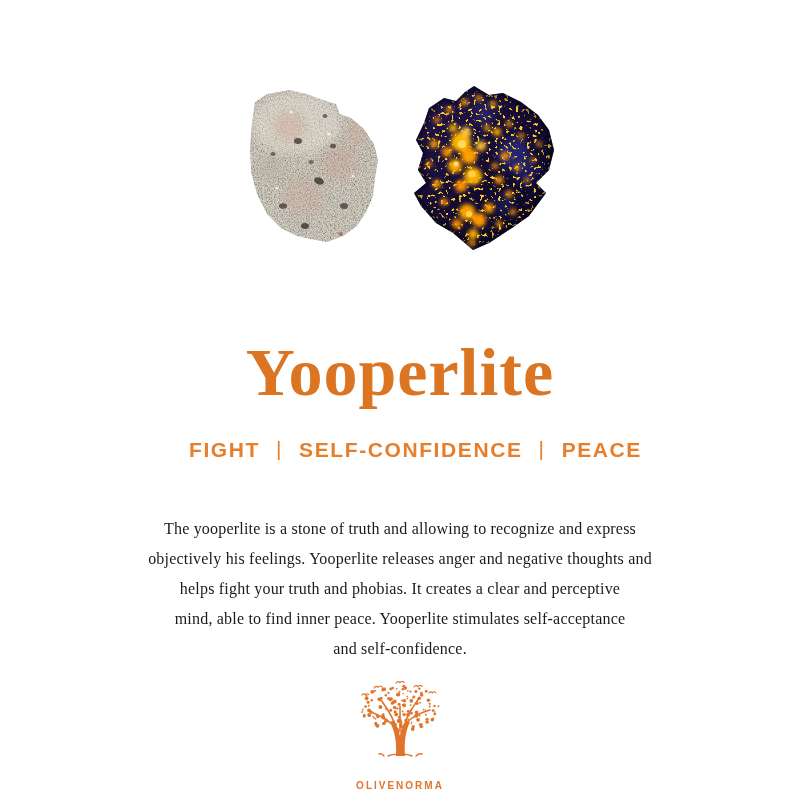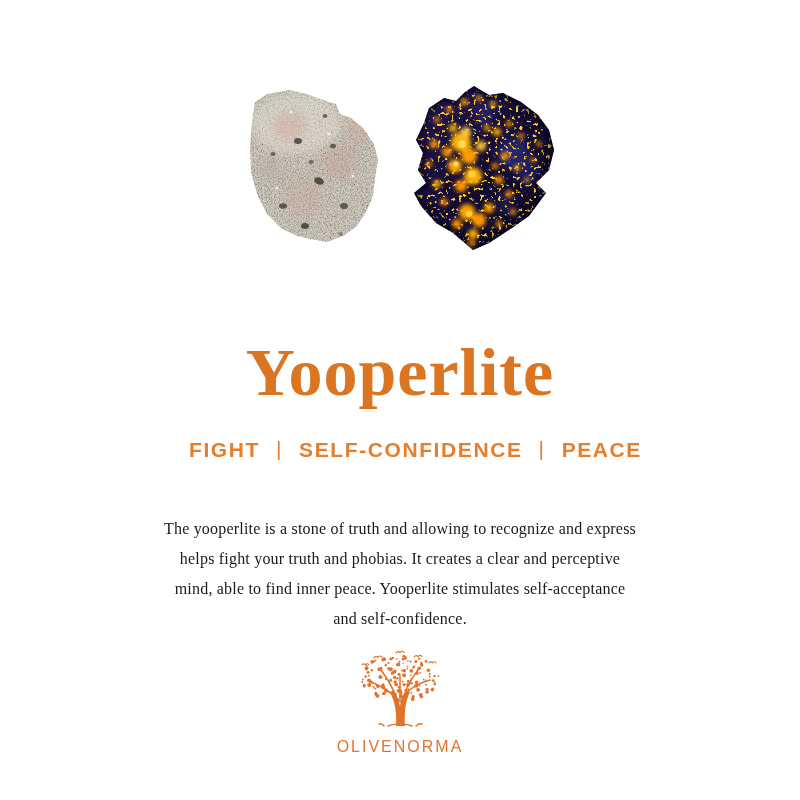--- a/index.html
+++ b/index.html
@@ -63,24 +63,24 @@
     color:var(--c-text);
     letter-spacing:0.2px;
     white-space:nowrap;
   }
   .logo{
     margin-top:16px;
     display:flex;flex-direction:column;align-items:center;
   }
   .logo-svg{color:var(--c-logo);}
   .brand-name{
-    margin-top:8px;
+    margin-top:20px;
     font-family:"Liberation Sans", sans-serif;
-    font-weight:normal;
-    font-size:16px;
+    font-weight:bold;
+    font-size:10px;
     letter-spacing:2px;
     color:var(--c-logo);
   }
 </style>
 </head>
 <body>
 
 <div class="card">
 
   <div class="rocks">
@@ -234,20 +234,21 @@
   <div class="subtitle">
     <span>FIGHT</span>
     <span class="sep">|</span>
     <span>SELF-CONFIDENCE</span>
     <span class="sep">|</span>
     <span>PEACE</span>
   </div>
 
   <div class="desc">
     <div>The yooperlite is a stone of truth and allowing to recognize and express</div>
+    <div>objectively his feelings. Yooperlite releases anger and negative thoughts and</div>
     <div>helps fight your truth and phobias. It creates a clear and perceptive</div>
     <div>mind, able to find inner peace. Yooperlite stimulates self-acceptance</div>
     <div>and self-confidence.</div>
   </div>
 
   <div class="logo">
     <svg class="logo-svg" width="96" height="80" viewBox="0 0 92 80" aria-hidden="true">
 
       <g>
         <path fill="currentColor" d="M42,76 C43,60 40,50 36,42 L40,40 C44,48 45,52 46,56 C47,50 48,46 52,40 L56,42 C52,50 50,60 51,76 Z"></path>

